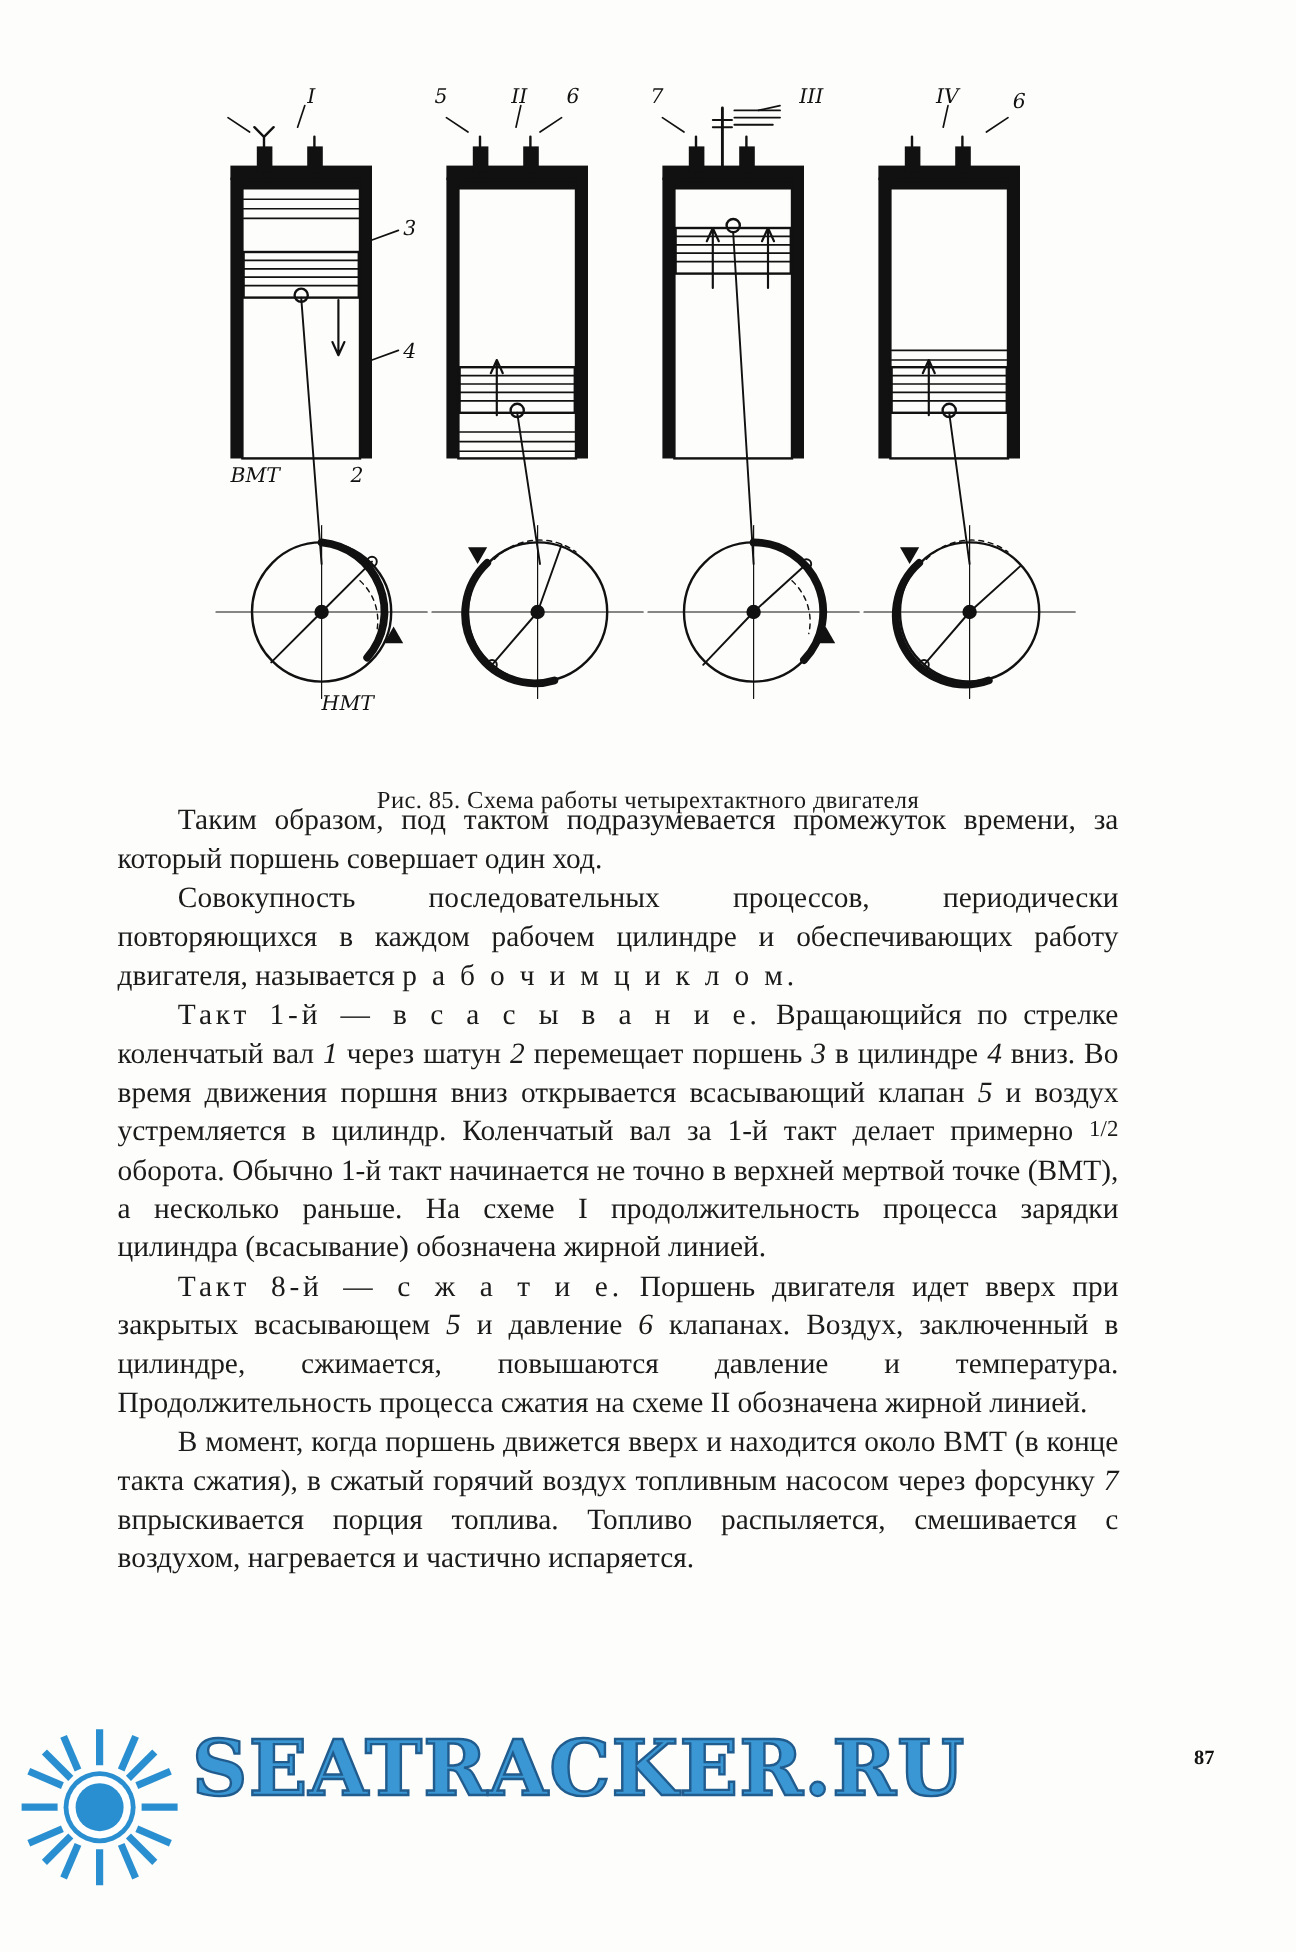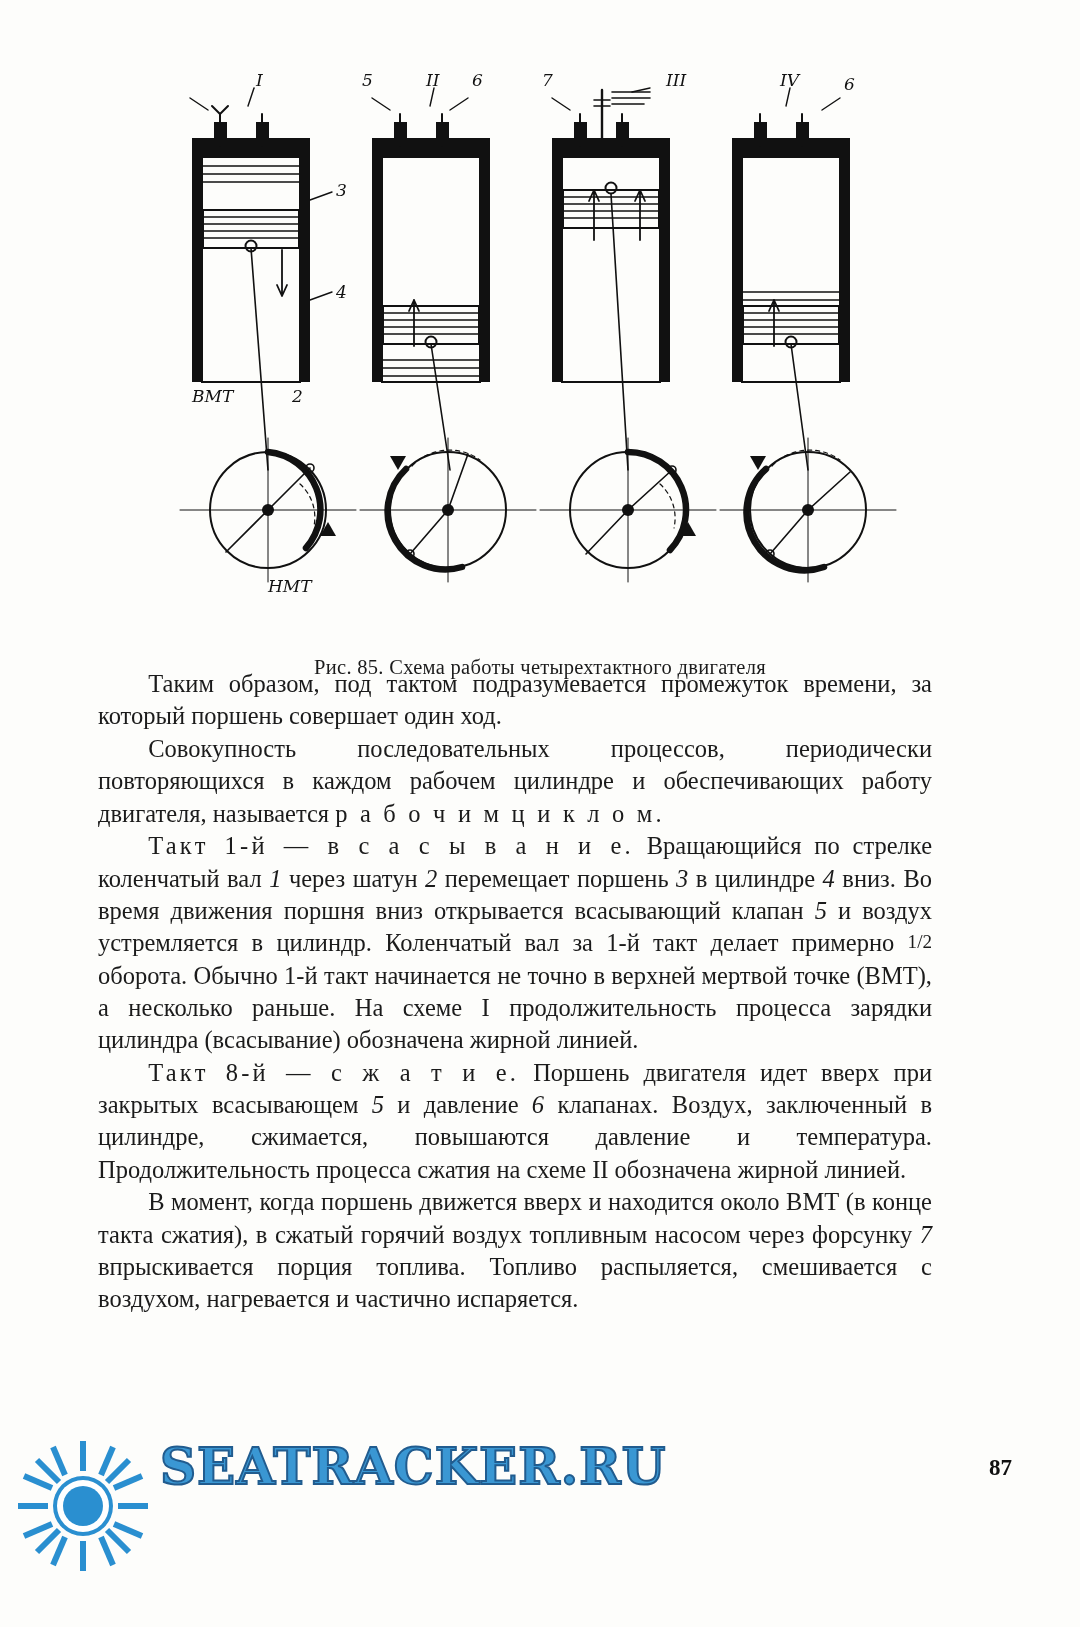--- a/index.html
+++ b/index.html
@@ -62,41 +62,41 @@
   .frac {
     font-size: 0.78em;
     vertical-align: 0.18em;
   }
 
   
   .page-number {
     position: absolute;
     right: 68px;
     top: 1455px;
-    font-size: 23px;
+    font-size: 17px;
     font-weight: bold;
     color: #111;
   }
 
   
   .watermark {
     position: absolute;
     left: 0;
     top: 1425px;
     width: 1080px;
     height: 200px;
     pointer-events: none;
   }
   .wm-text {
     position: absolute;
     left: 160px;
     top: 12px;
     font-family: "DejaVu Serif", serif;
     font-weight: bold;
-    font-size: 50px;
+    font-size: 64px;
     letter-spacing: 1px;
     color: #2a8fd0;
     -webkit-text-stroke: 2px #0f4f86;
     opacity: 0.92;
     white-space: nowrap;
   }
   .wm-sun {
     position: absolute;
     left: 8px;
     top: 6px;

